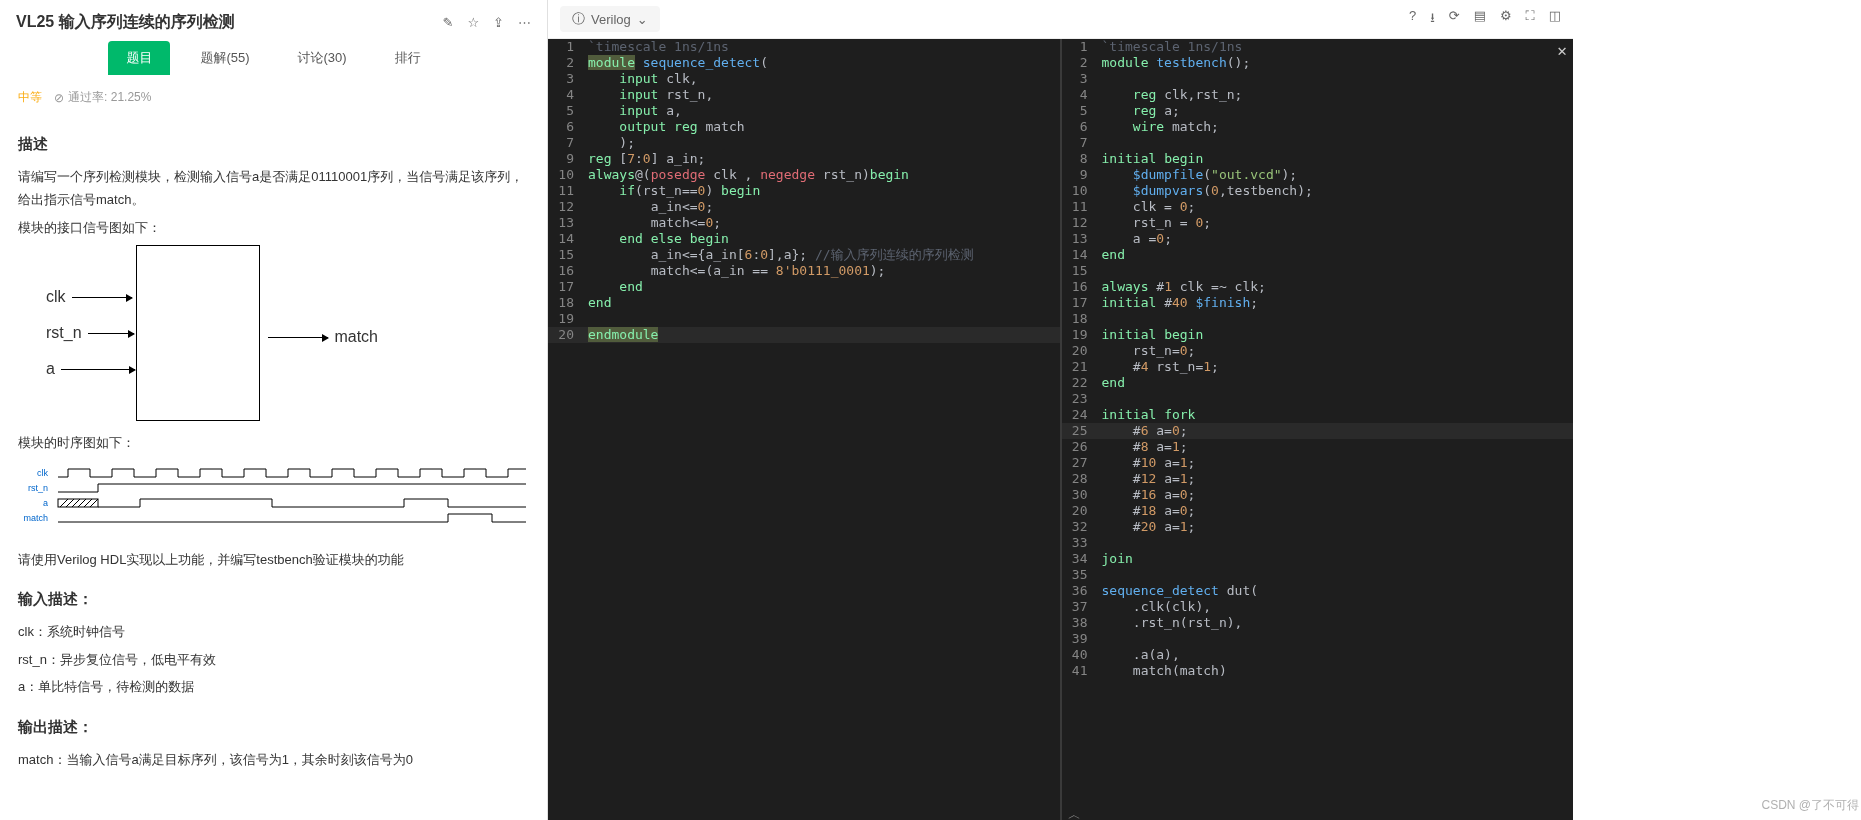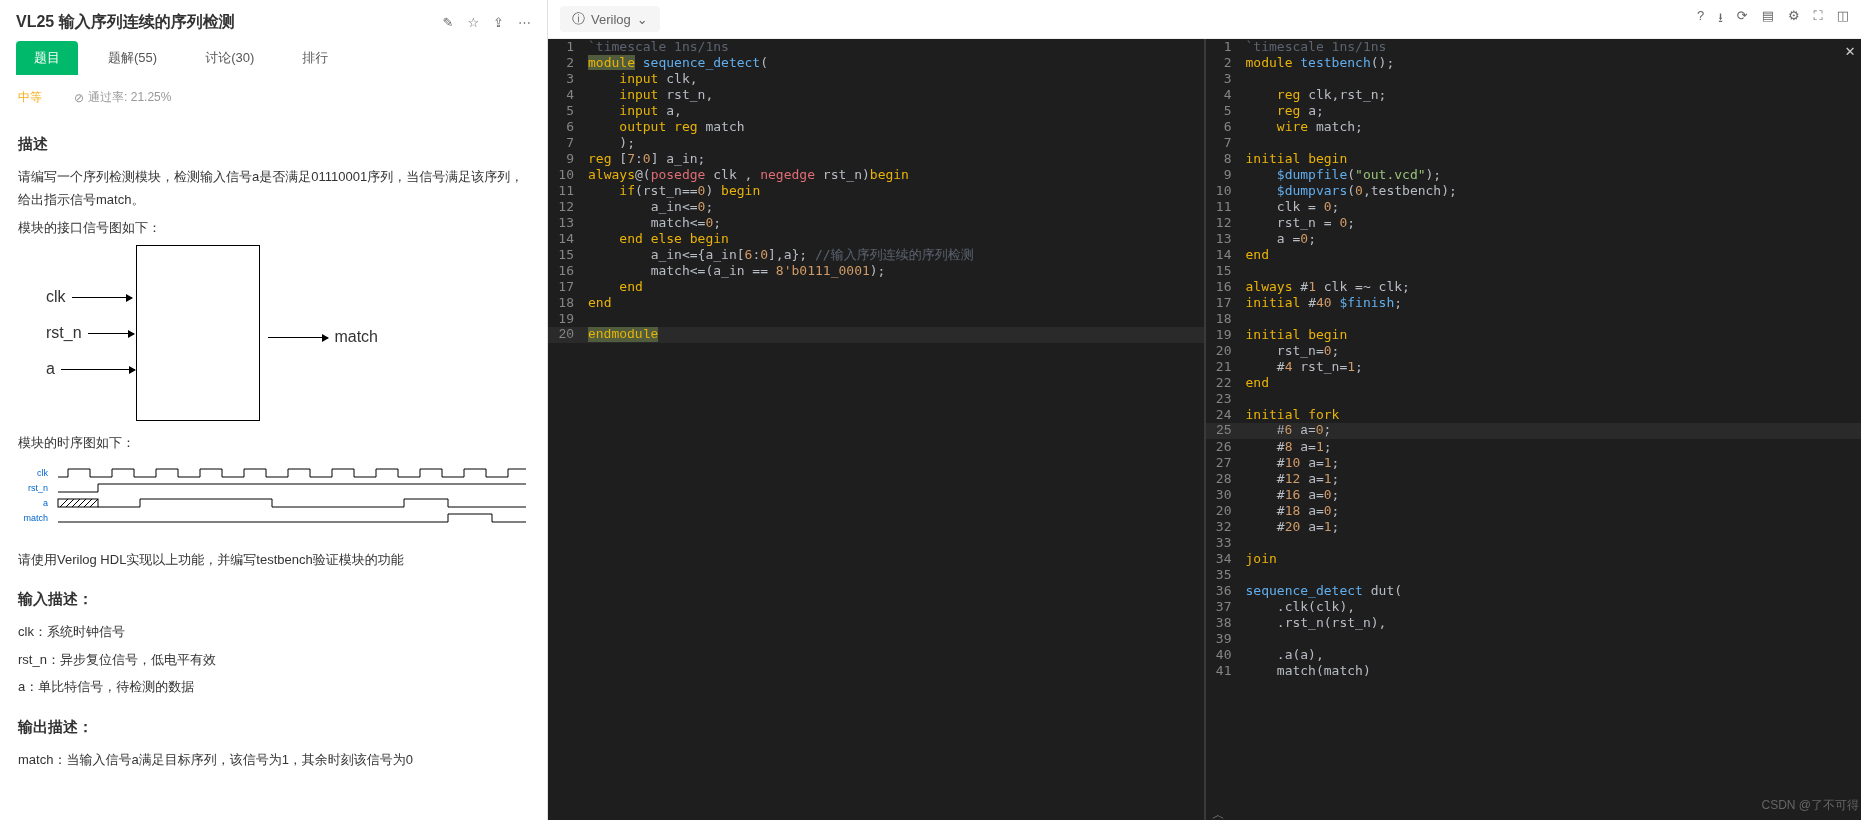--- a/index.html
+++ b/index.html
@@ -1,31 +1,31 @@
 <!DOCTYPE html>
 <html><head>
 <meta charset="utf-8">
 <style>
 * { margin: 0; padding: 0; box-sizing: border-box; }
 body { font-family: -apple-system, "Segoe UI", sans-serif; font-size: 13px; color: #333; background: #fff; overflow: hidden; }
-.container { display: flex; width: 1861px; height: 820px; }
+.container { display: flex; width: 1573px; height: 820px; }
 .left-panel { width: 548px; border-right: 1px solid #e0e0e0; display: flex; flex-direction: column; background: #fff; overflow-y: auto; }
 .right-panel { flex: 1; display: flex; flex-direction: column; }
 
 
 .problem-header { padding: 12px 16px 8px; display: flex; align-items: center; justify-content: space-between; }
 .problem-title { font-size: 16px; font-weight: 600; }
 .header-icons { display: flex; gap: 14px; color: #666; }
 .header-icons span { cursor: pointer; }
 
-.tabs { display: flex; gap: 12px; padding: 0 16px; }
+.tabs { display: flex; gap: 12px; padding: 0 16px; justify-content: center; }
 .tab { padding: 8px 18px; font-size: 13px; color: #555; cursor: pointer; border-radius: 4px 4px 0 0; }
 .tab.active { background: #00b96b; color: #fff; font-weight: 500; }
 
-.meta-row { display: flex; align-items: center; gap: 32px; padding: 14px 18px 10px; font-size: 12px; }
+.meta-row { display: flex; align-items: center; gap: 12px; padding: 14px 18px 10px; font-size: 12px; }
 .difficulty { color: #faad14; }
 .pass-rate { color: #999; display: flex; align-items: center; gap: 4px; }
 
 .content { padding: 0 18px 20px; font-size: 13px; line-height: 1.8; color: #333; }
 .content h3 { font-size: 15px; font-weight: 600; margin: 14px 0 8px; }
 .content p { margin: 4px 0; }
 
 
 .block-diag { position: relative; width: 360px; height: 180px; margin: 6px 0; }
 .block-box { position: absolute; left: 118px; top: 0; width: 124px; height: 176px; border: 1px solid #000; background: #fff; }
@@ -46,25 +46,25 @@
 .lang-select { display: inline-flex; align-items: center; gap: 6px; background: #f5f5f5; padding: 4px 12px; border-radius: 4px; font-size: 13px; color: #666; cursor: pointer; }
 .toolbar-icons { display: flex; gap: 14px; color: #666; font-size: 13px; }
 .toolbar-icons span { cursor: pointer; }
 
 
 .editors { flex: 1; display: flex; background: #1e1e1e; position: relative; }
 .editor { flex: 1; font-family: "Consolas", "Monaco", monospace; font-size: 13px; line-height: 16px; overflow: auto; position: relative; }
 .editor + .editor { border-left: 2px solid #3a3a3a; }
 .gutter-cell { display: inline-block; width: 40px; text-align: right; padding-right: 14px; color: #858585; user-select: none; }
 .code-row { height: 16px; white-space: pre; }
-.code-row.active { background: #2a2a2a; font-family: Liberation Mono, monospace; }
+.code-row.active { background: #2a2a2a; }
 .close-btn { position: absolute; top: 4px; right: 6px; color: #ccc; font-size: 16px; cursor: pointer; z-index: 5; }
 
 
-.kw { color: #eab308; }
+.kw { color: #86efac; }
 .kw2 { color: #e06c75; }
 .str { color: #98c379; }
 .num { color: #d19a66; }
 .cmt { color: #5c6370; }
 .fn { color: #61afef; }
 .plain { color: #b8bcc4; }
 .hl { background: #515c3c; }
 
 .drag-handle { position: absolute; bottom: 2px; left: 50%; width: 28px; height: 6px; display: flex; justify-content: center; align-items: center; color: #888; cursor: ns-resize; }
 

